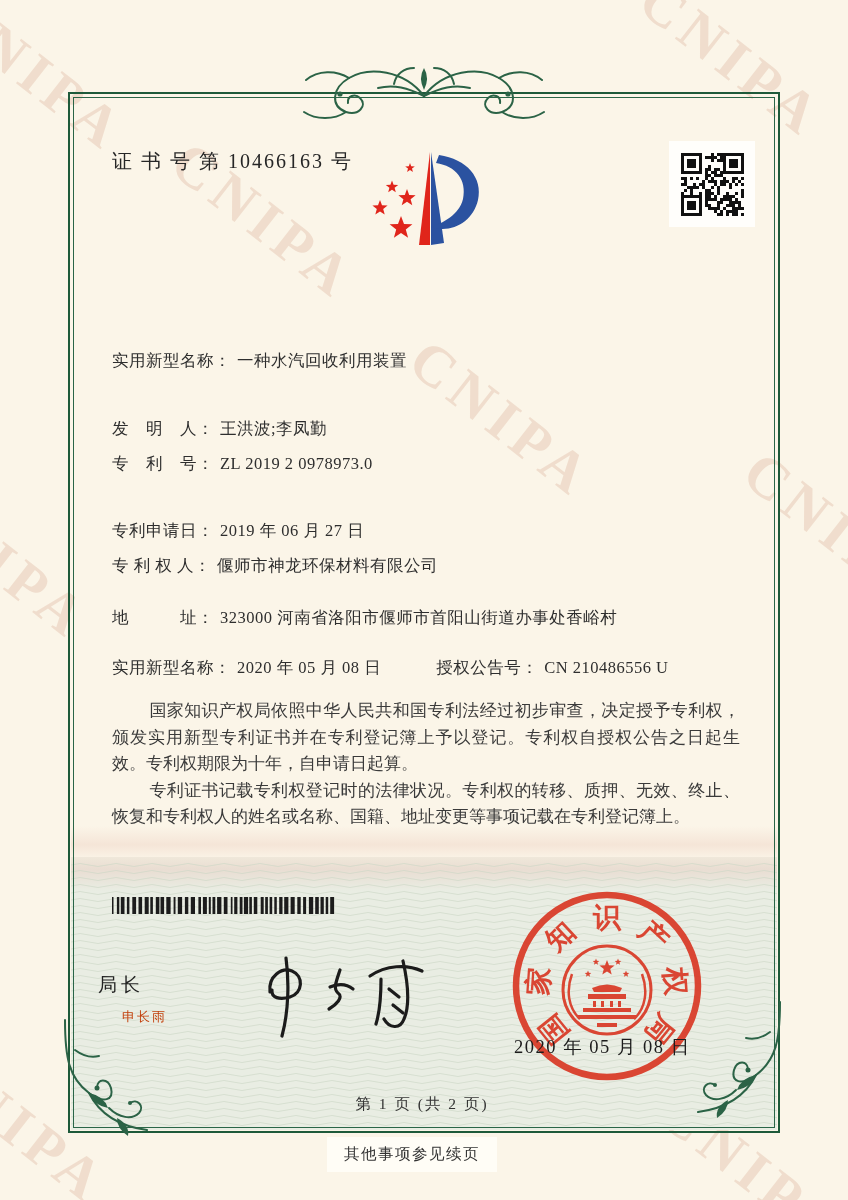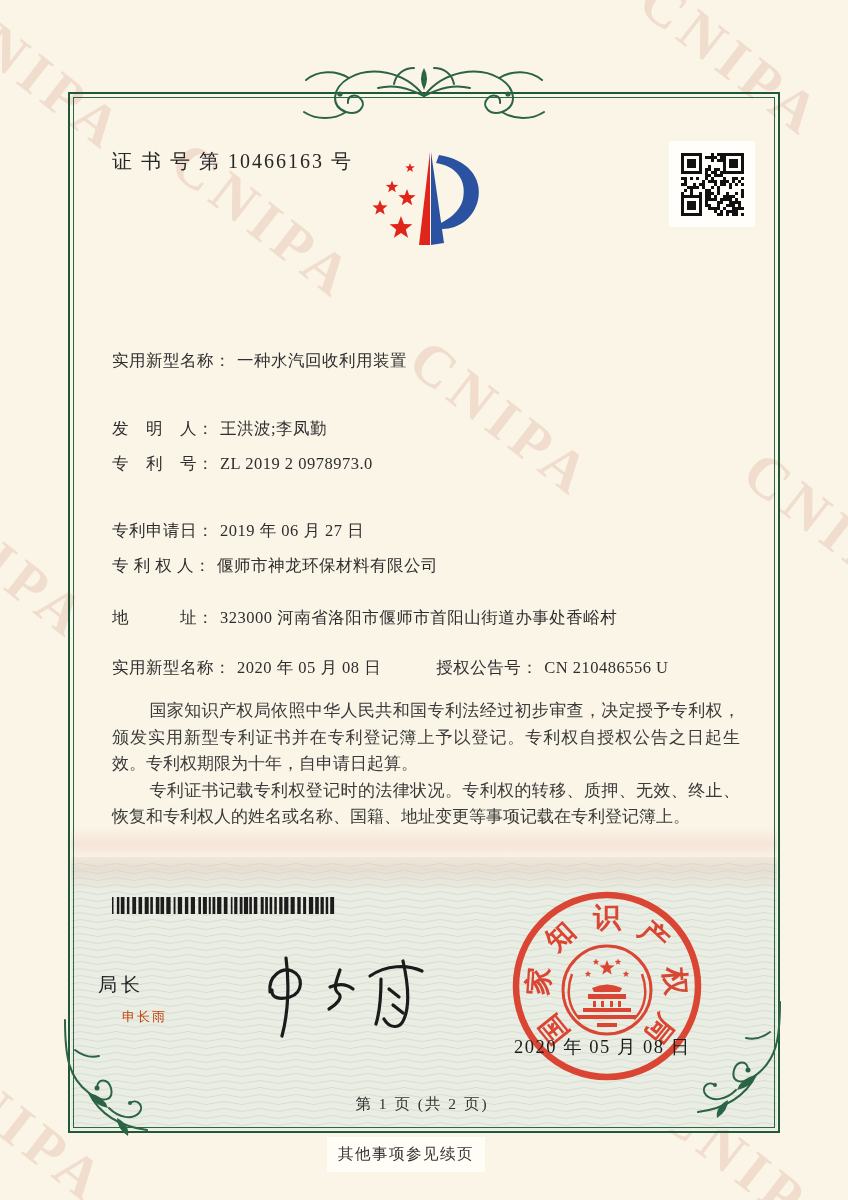--- a/index.html
+++ b/index.html
@@ -62,21 +62,21 @@
   .signer-title{position:absolute;left:98px;top:972px;font-size:19px;letter-spacing:4px;color:#222;z-index:6;}
   .signer-name{position:absolute;left:114px;top:1008px;font-size:13px;letter-spacing:2px;color:#c2410c;z-index:6;margin-left:8px;}
   .signature{position:absolute;left:252px;top:952px;z-index:6;}
 
   .seal{position:absolute;left:506px;top:884px;z-index:6;opacity:.93;}
   .sealch{font-family:"Liberation Serif","DejaVu Serif",serif;font-weight:bold;font-size:28px;fill:#d93a26;text-anchor:middle;}
   .seal-date{position:absolute;left:514px;top:1034px;font-size:18.5px;letter-spacing:1.5px;color:#1c1c1c;z-index:7;white-space:nowrap;}
 
   .page-footer{position:absolute;left:0;width:810px;top:1094px;text-align:center;
                font-size:15.5px;letter-spacing:2px;color:#333;z-index:6;padding-left:17px;}
-  .continuation{position:absolute;left:327px;top:1137px;width:158px;height:35px;background:#fffdf6;
+  .continuation{position:absolute;left:327px;top:1137px;width:170px;height:35px;background:#fffdf6;
                 display:flex;align-items:center;justify-content:center;font-size:15.5px;
                 letter-spacing:1.5px;color:#333;z-index:6;}
 </style>
 </head>
 <body>
 
 <div class="page">
 
   <span class="wm w1">CNIPA</span>
   <span class="wm w2">CNIPA</span>

